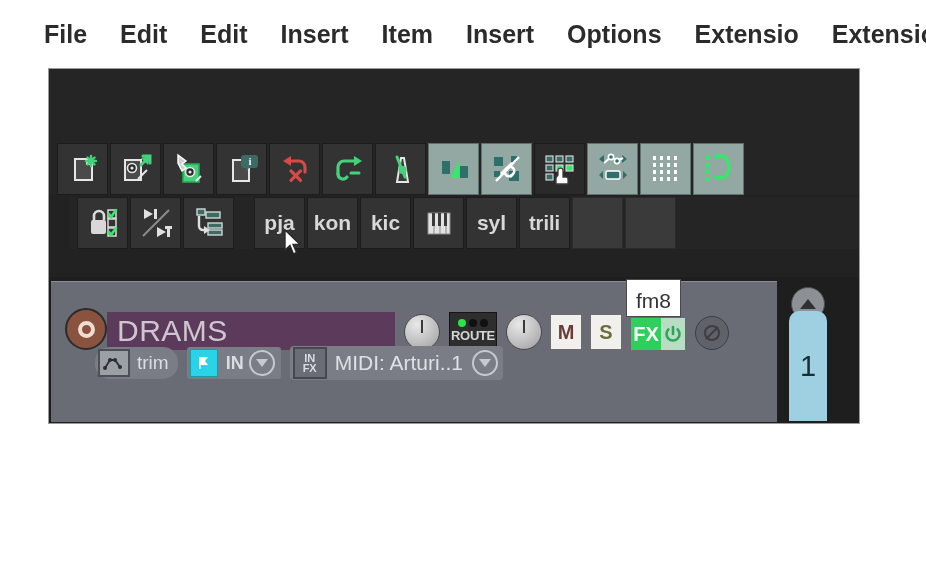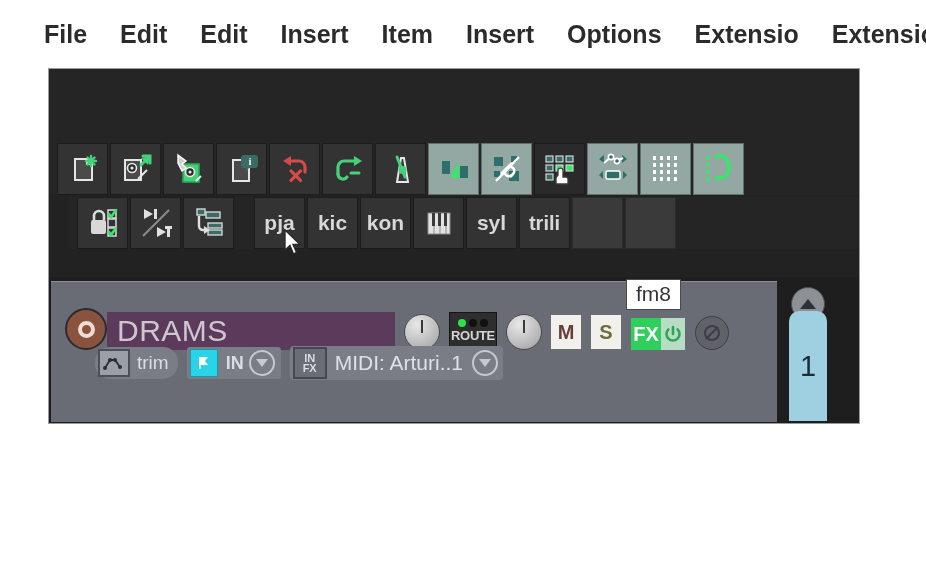--- a/index.html
+++ b/index.html
@@ -113,21 +113,21 @@
               align-items:center;padding:0 5px 0 3px;margin-left:9px;flex:none;
               cursor:default;}
   #infx-badge{width:30px;height:28px;background:#6a6d75;border:2px solid #45484e;
               display:flex;flex-direction:column;align-items:center;
               justify-content:center;line-height:.95;}
   #infx-badge span{font-size:11px;font-weight:bold;color:#d9dce0;}
   #midi-label{font-size:21px;color:#dde0e4;margin:0 9px 0 8px;white-space:nowrap;}
 
   
   #tooltip{position:absolute;left:577px;top:210px;background:#ffffff;
-           border:1px solid #4a4a4a;padding:2px 9px 3px;font-size:21px;
+           border:1px solid #4a4a4a;padding:9px 9px 3px;font-size:21px;
            color:#333333;z-index:40;}
 
   
   #right-strip{position:absolute;left:730px;top:4px;width:78px;height:140px;
                background:#1e1e1e;}
   #vscroll{position:absolute;left:10px;top:30px;width:38px;height:110px;
            background:#9ed0e2;border-radius:10px 10px 0 0;
            display:flex;align-items:center;justify-content:center;cursor:pointer;}
   #vscroll-num{font-size:29px;color:#1c2c33;}
   #scroll-up{position:absolute;left:12px;top:6px;width:32px;height:32px;
@@ -351,22 +351,22 @@
         <rect x="16" y="17" width="14" height="5" fill="#3c6b66" stroke="#cfd8d6" stroke-width="1.4"></rect>
         <rect x="16" y="24" width="14" height="5" fill="#3c6b66" stroke="#cfd8d6" stroke-width="1.4"></rect>
         <path d="M7 10 v10 a4 4 0 0 0 4 4 h2" fill="none" stroke="#e0e0e0" stroke-width="2.4"></path>
         <path d="M12 20 l6 4 -6 4 z" fill="#e0e0e0"></path>
       </svg>
     </div>
 
     <div class="tb-gap"></div>
 
     <div class="tb-btn text">pja</div>
+    <div class="tb-btn text">kon</div>
     <div class="tb-btn text">kic</div>
-    <div class="tb-btn text">kon</div>
 
     <div class="tb-btn">
       <svg width="34" height="34" viewBox="0 0 34 34">
         <rect x="6" y="7" width="22" height="21" fill="#e2e2e2" stroke="#8a8a8a" stroke-width="1"></rect>
         <g fill="#3a3a3a">
           <rect x="10" y="7" width="3" height="13"></rect>
           <rect x="16" y="7" width="3" height="13"></rect>
           <rect x="22" y="7" width="3" height="13"></rect>
         </g>
         <g stroke="#8a8a8a" stroke-width="1">

